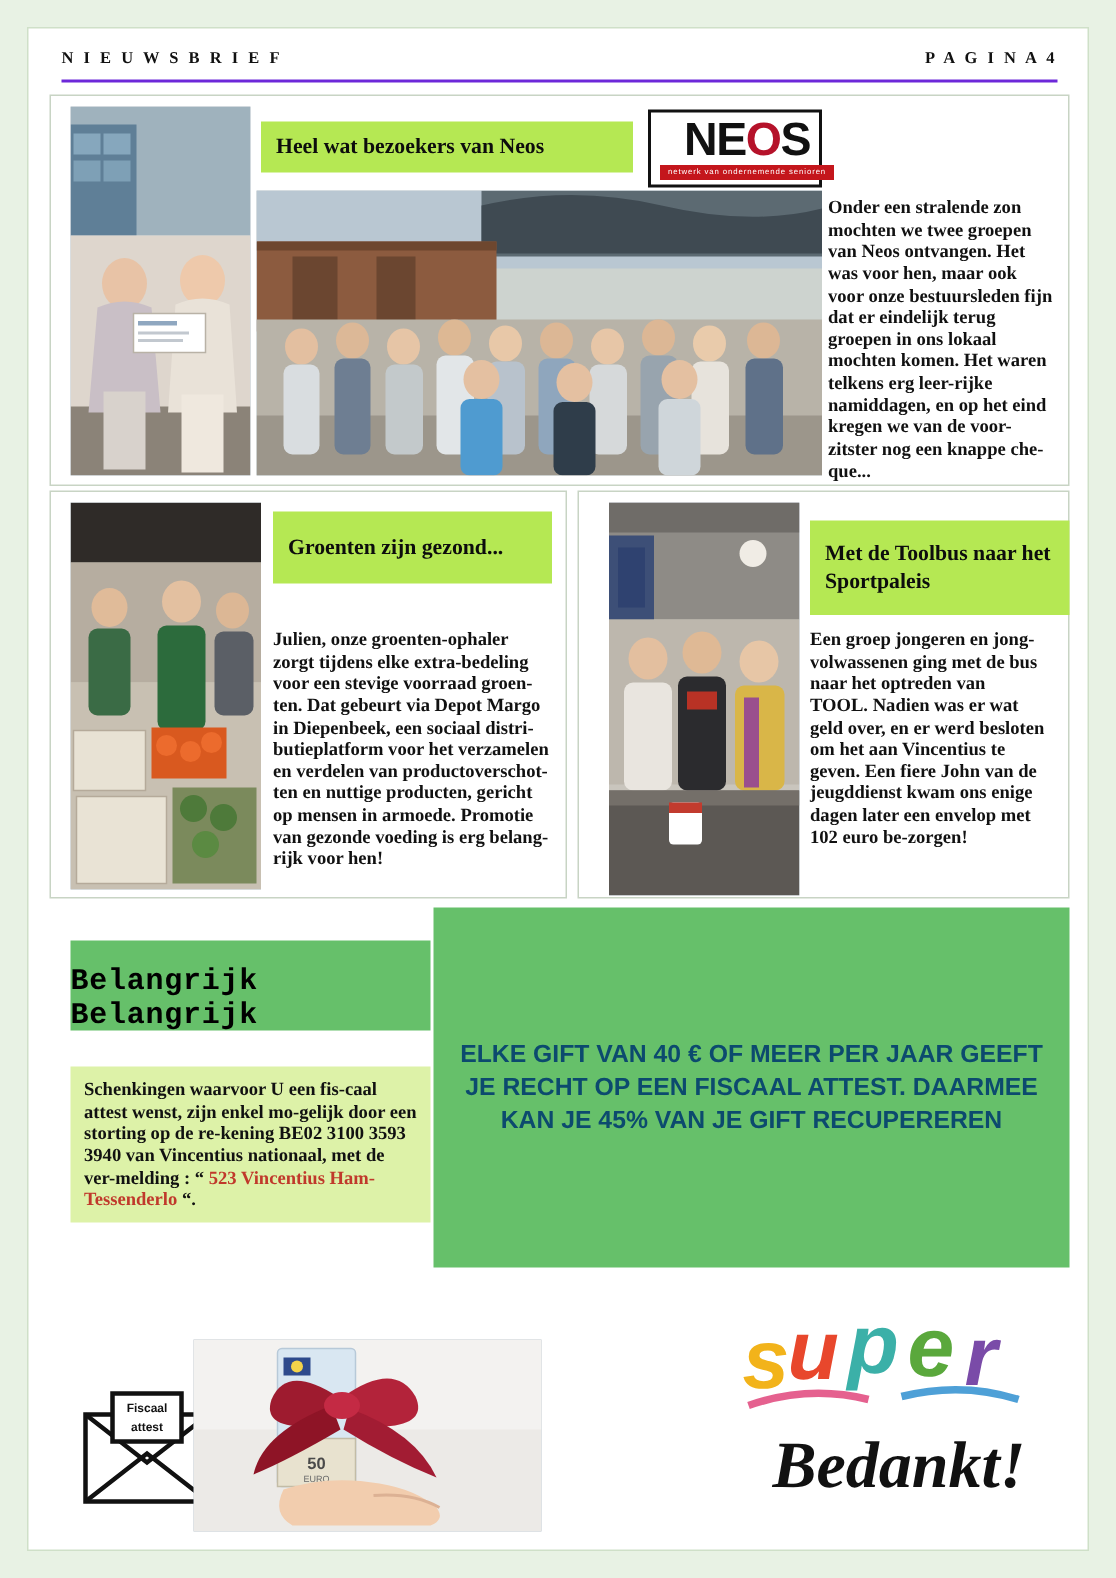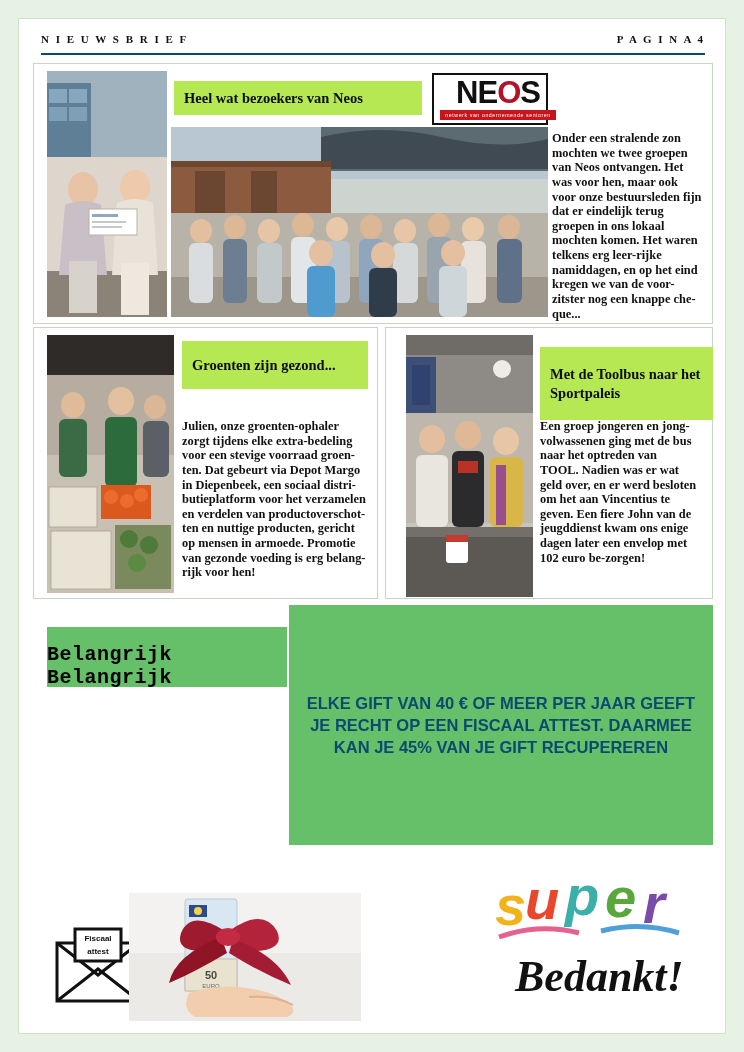--- a/index.html
+++ b/index.html
@@ -13,21 +13,21 @@
   .page {
     position:absolute;
     left:18px; top:18px;
     width:708px; height:1016px;
     background:#ffffff;
     border:1px solid #cfe0c8;
   }
   
   .header {
     position:absolute; left:22px; top:14px; width:664px; height:22px;
-    border-bottom:2px solid #0c4a6e;
+    border-bottom:2px solid #6d28d9;
   }
   .header .left {
     position:absolute; left:0; top:0;
     font-family:"Liberation Serif", serif;
     font-weight:bold; font-size:11px; letter-spacing:2px;
     color:#111;
   }
   .header .right {
     position:absolute; right:0; top:0;
     font-family:"Liberation Serif", serif;
@@ -265,30 +265,33 @@
       <ellipse cx="100" cy="106" rx="13" ry="14" fill="#e7c6a6"></ellipse>
       <rect x="84" y="122" width="33" height="70" rx="6" fill="#d9b648"></rect>
       <rect x="90" y="130" width="10" height="60" fill="#9a4f8d"></rect>
       <rect x="0" y="192" width="127" height="70" fill="#5c5854"></rect>
       <rect x="0" y="192" width="127" height="10" fill="#746f69"></rect>
       <rect x="40" y="200" width="22" height="28" rx="3" fill="#ffffff"></rect>
       <rect x="40" y="200" width="22" height="7" fill="#c23b2e"></rect>
     </svg>
   </div>
 
-  <div class="greenbar" style="left:521px; top:328px; width:173px; height:73px;">
+  <div class="greenbar" style="left:521px; top:328px; width:173px; height:63px;">
     <span class="t">Met de Toolbus naar het Sportpaleis</span>
   </div>
 
   <div class="bodytext" style="left:521px; top:400px; width:158px;">Een groep jongeren en jong-volwassenen ging met de bus naar het optreden van TOOL. Nadien was er wat geld over, en er werd besloten om het aan Vincentius te geven. Een fiere John van de jeugddienst kwam ons enige dagen later een envelop met 102 euro be-zorgen!</div>
 
   <div class="belangrijk" style="left:28px; top:608px; width:240px; height:60px;">
     <span class="bt">Belangrijk  Belangrijk</span>
   </div>
 
+  <div class="bodytext pale" style="left:28px; top:692px; width:240px;">
+    <span>Schenkingen waarvoor U een fis-caal attest wenst, zijn enkel mo-gelijk door een storting op de re-kening BE02 3100 3593 3940 van Vincentius nationaal, met de ver-melding : “ </span><span class="redtext">523 Vincentius Ham-Tessenderlo</span><span> “.</span>
+  </div>
 
   <div class="callout" style="left:270px; top:586px; width:424px; height:240px;">
     <div class="ctext">ELKE GIFT VAN 40 € OF MEER PER JAAR GEEFT JE RECHT OP EEN FISCAAL ATTEST. DAARMEE KAN JE 45% VAN JE GIFT RECUPEREREN</div>
   </div>
 
   <div class="envelope" style="left:36px; top:908px; width:86px; height:78px;">
     <svg viewBox="0 0 86 78" width="86" height="78">
       <rect x="2" y="16" width="82" height="58" fill="#ffffff" stroke="#111" stroke-width="3"></rect>
       <path d="M2 74 L43 42 L84 74" fill="none" stroke="#111" stroke-width="3"></path>
       <path d="M2 16 L43 48 L84 16" fill="none" stroke="#111" stroke-width="3"></path>

